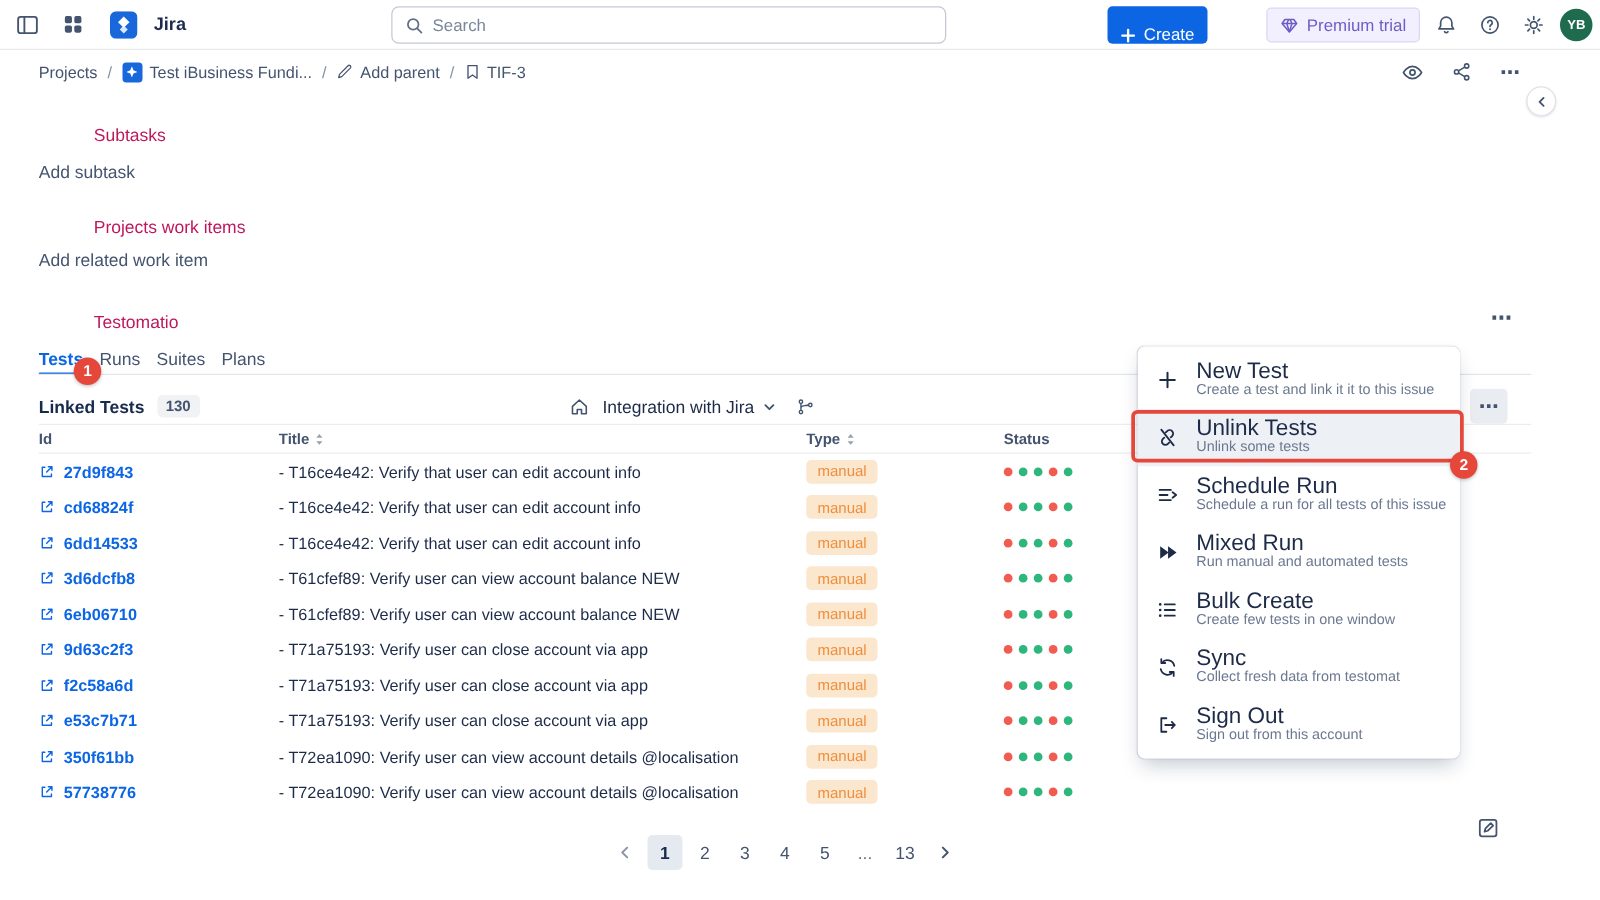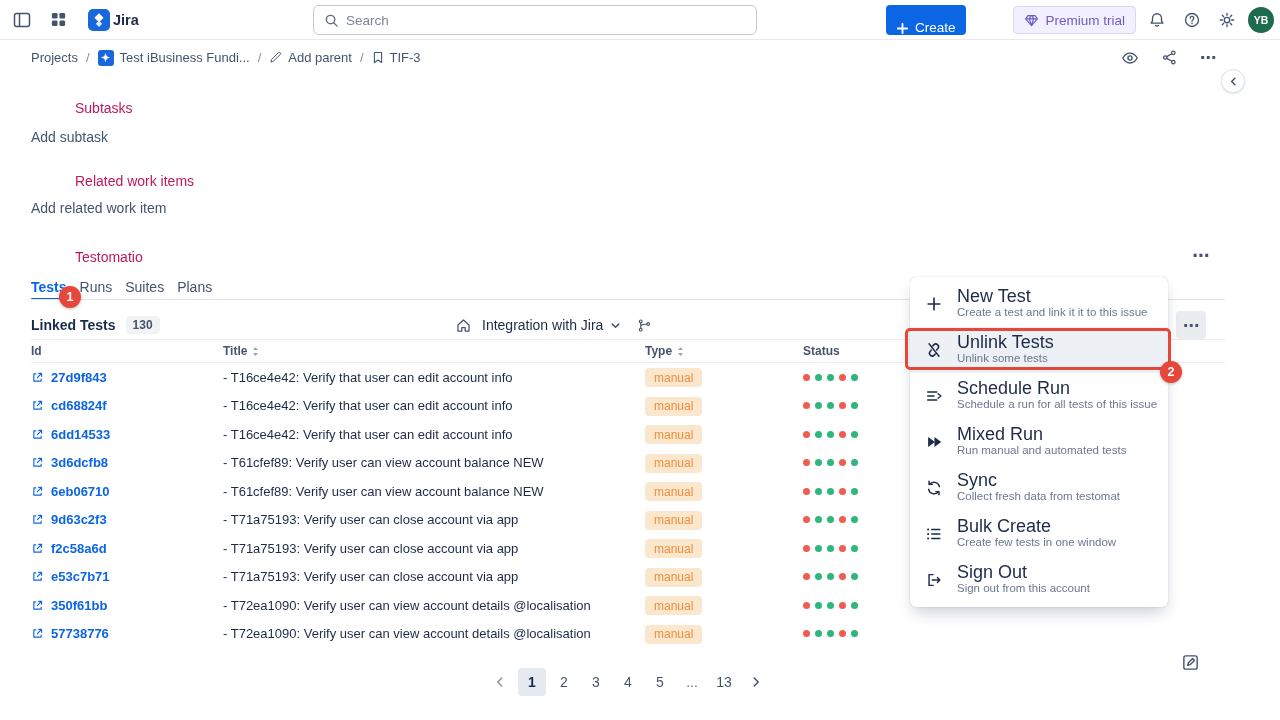--- a/index.html
+++ b/index.html
@@ -3,21 +3,21 @@
 <meta charset="utf-8">
 <style>
   *{margin:0;padding:0;box-sizing:border-box;}
   html,body{width:1280px;height:720px;}
   body{font-family:"Liberation Sans","DejaVu Sans",sans-serif;background:#fff;color:#172B4D;position:relative;overflow:hidden;}
   .icon-btn{display:flex;align-items:center;justify-content:center;width:28px;height:28px;border-radius:4px;cursor:pointer;}
 
   
   .topbar{position:absolute;top:0;left:0;width:1280px;height:40px;background:#fff;border-bottom:1px solid #E8EAEE;display:flex;align-items:center;z-index:40;}
   .tb-left{display:flex;align-items:center;gap:8px;padding-left:8px;}
-  .logo-wrap{display:flex;align-items:center;gap:3px;margin-left:8px;cursor:pointer;}
+  .logo-wrap{display:flex;align-items:center;gap:13px;margin-left:8px;cursor:pointer;}
   .app-name{font-size:14.5px;font-weight:700;color:#1E2B50;}
   .search-box{position:absolute;left:313px;top:5px;width:444px;height:30px;border:1px solid #C3C9D2;border-radius:6px;display:flex;align-items:center;padding:0 10px;gap:7px;background:#fff;}
   .search-box input{border:none;outline:none;flex:1;font-size:13.5px;font-family:inherit;color:#172B4D;background:transparent;}
   .search-box input::placeholder{color:#7A8699;}
   .create-btn{position:absolute;left:886px;top:5px;height:30px;padding:0 10px;background:#0C66E4;border-radius:4px;color:#fff;font-size:13.5px;font-weight:500;display:flex;align-items:flex-end;gap:6px;cursor:pointer;}
   .tb-right{position:absolute;right:6px;top:0;height:40px;display:flex;align-items:center;gap:7px;}
   .premium-btn{height:28px;padding:0 10px;border-radius:4px;background:#F2EFFE;border:1px solid #DCD6F5;color:#6E5DC6;font-size:13.5px;font-weight:500;display:flex;align-items:center;gap:6px;cursor:pointer;}
   .avatar{width:26px;height:26px;border-radius:50%;background:#1F6B4E;color:#fff;font-size:10.5px;font-weight:700;display:flex;align-items:center;justify-content:center;cursor:pointer;}
 
   
@@ -222,21 +222,21 @@
 </div>
 
 <div class="collapse-btn">
   <svg width="11" height="11" viewBox="0 0 12 12" fill="none" stroke="#44546F" stroke-width="1.6" stroke-linecap="round" stroke-linejoin="round">
       <path d="M7.5 2.5L4 6l3.5 3.5"></path>
     </svg>
 </div>
 
 <div class="h-sec subtasks-h">Subtasks</div>
 <div class="sub-action add-subtask">Add subtask</div>
-<div class="h-sec related-h">Related work items</div>
+<div class="h-sec related-h">Projects work items</div>
 <div class="sub-action add-related">Add related work item</div>
 <div class="h-sec testo-h">Testomatio</div>
 <div class="testo-more">⋯</div>
 
 <div class="tabs">
     <div class="tab active">Tests</div>
     <div class="tab">Runs</div>
     <div class="tab">Suites</div>
     <div class="tab">Plans</div>
   </div>
@@ -569,41 +569,41 @@
           <path d="M10.5 4.5v11l7.5-5.5z" fill="#1D2B48"></path>
         </svg>
       </span>
       <span class="mi-text">
         <span class="mi-title">Mixed Run</span>
         <span class="mi-sub">Run manual and automated tests</span>
       </span>
     </div>
     <div class="menu-item">
       <span class="mi-icon">
+        <svg width="18" height="18" viewBox="0 0 20 20" fill="none" stroke="#1D2B48" stroke-width="1.6" stroke-linecap="round">
+          <path d="M7.5 5h9M7.5 10h9M7.5 15h9"></path>
+          <path d="M3.5 5h.01M3.5 10h.01M3.5 15h.01" stroke-width="2.4"></path>
+        </svg>
+      </span>
+      <span class="mi-text">
+        <span class="mi-title">Bulk Create</span>
+        <span class="mi-sub">Create few tests in one window</span>
+      </span>
+    </div>
+    <div class="menu-item">
+      <span class="mi-icon">
         <svg width="18" height="18" viewBox="0 0 20 20" fill="none" stroke="#1D2B48" stroke-width="1.6" stroke-linecap="round" stroke-linejoin="round">
           <path d="M16 8.5A6.2 6.2 0 0 0 5 6M4 11.5A6.2 6.2 0 0 0 15 14"></path>
           <path d="M4.5 2.5V6H8"></path>
           <path d="M15.5 17.5V14H12"></path>
         </svg>
       </span>
       <span class="mi-text">
         <span class="mi-title">Sync</span>
         <span class="mi-sub">Collect fresh data from testomat</span>
-      </span>
-    </div>
-    <div class="menu-item">
-      <span class="mi-icon">
-        <svg width="18" height="18" viewBox="0 0 20 20" fill="none" stroke="#1D2B48" stroke-width="1.6" stroke-linecap="round">
-          <path d="M7.5 5h9M7.5 10h9M7.5 15h9"></path>
-          <path d="M3.5 5h.01M3.5 10h.01M3.5 15h.01" stroke-width="2.4"></path>
-        </svg>
-      </span>
-      <span class="mi-text">
-        <span class="mi-title">Bulk Create</span>
-        <span class="mi-sub">Create few tests in one window</span>
       </span>
     </div>
     <div class="menu-item">
       <span class="mi-icon">
         <svg width="18" height="18" viewBox="0 0 20 20" fill="none" stroke="#1D2B48" stroke-width="1.6" stroke-linecap="round" stroke-linejoin="round">
           <path d="M9 4H4.5v12H9"></path>
           <path d="M8 10h8.5M13.8 7.2L16.5 10l-2.7 2.8"></path>
         </svg>
       </span>
       <span class="mi-text">

